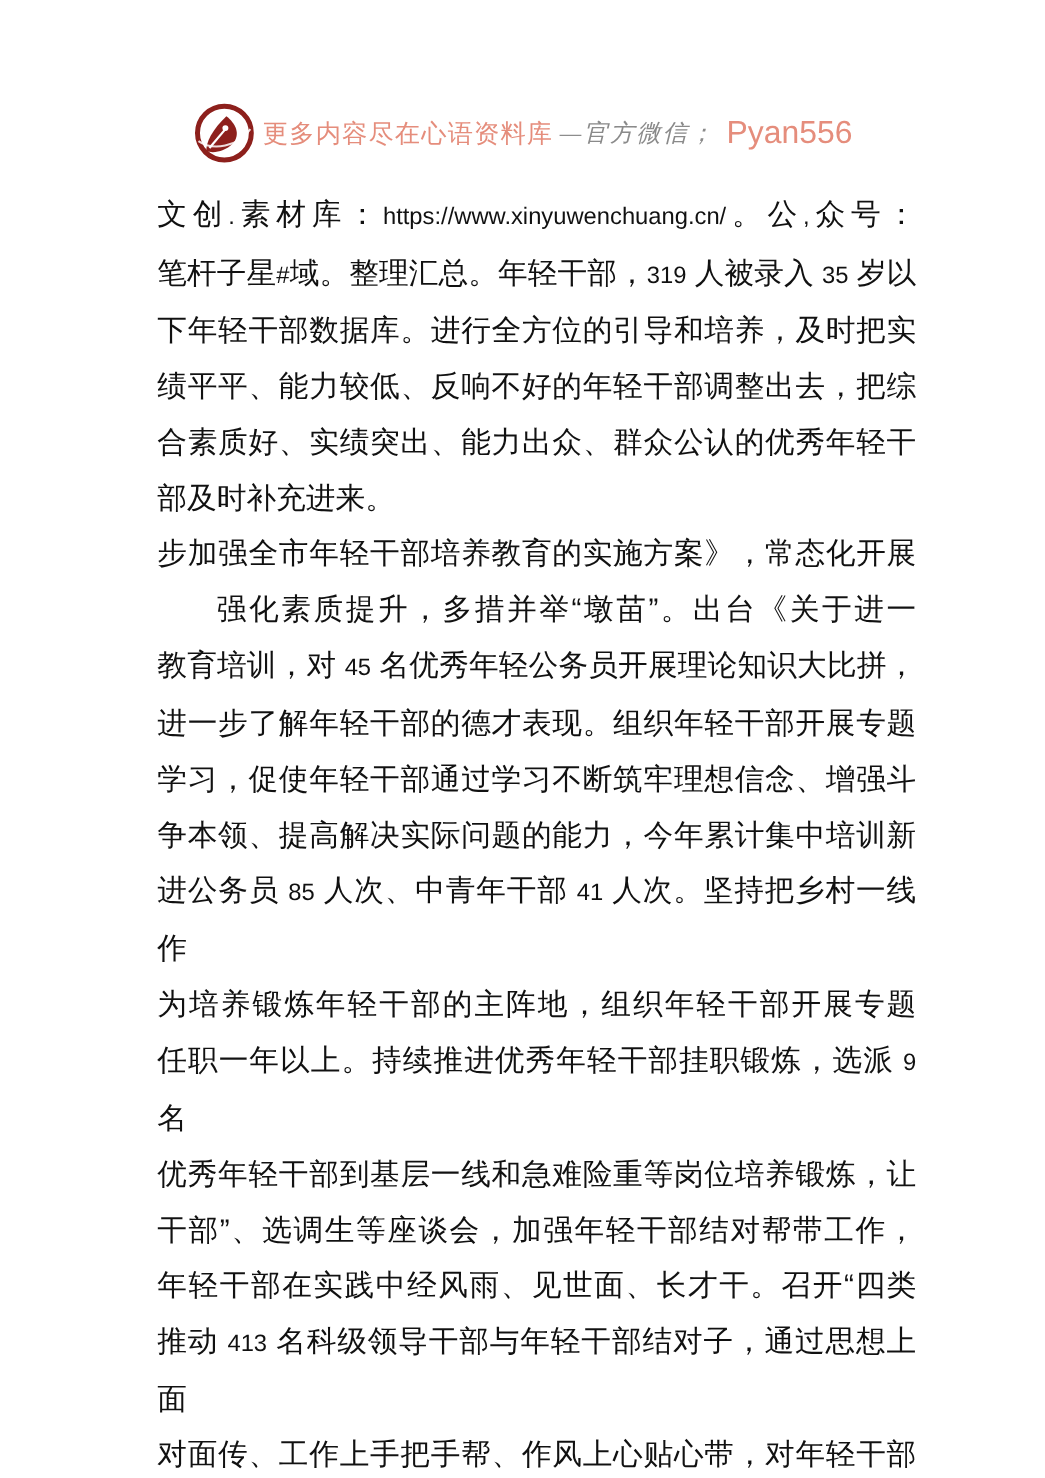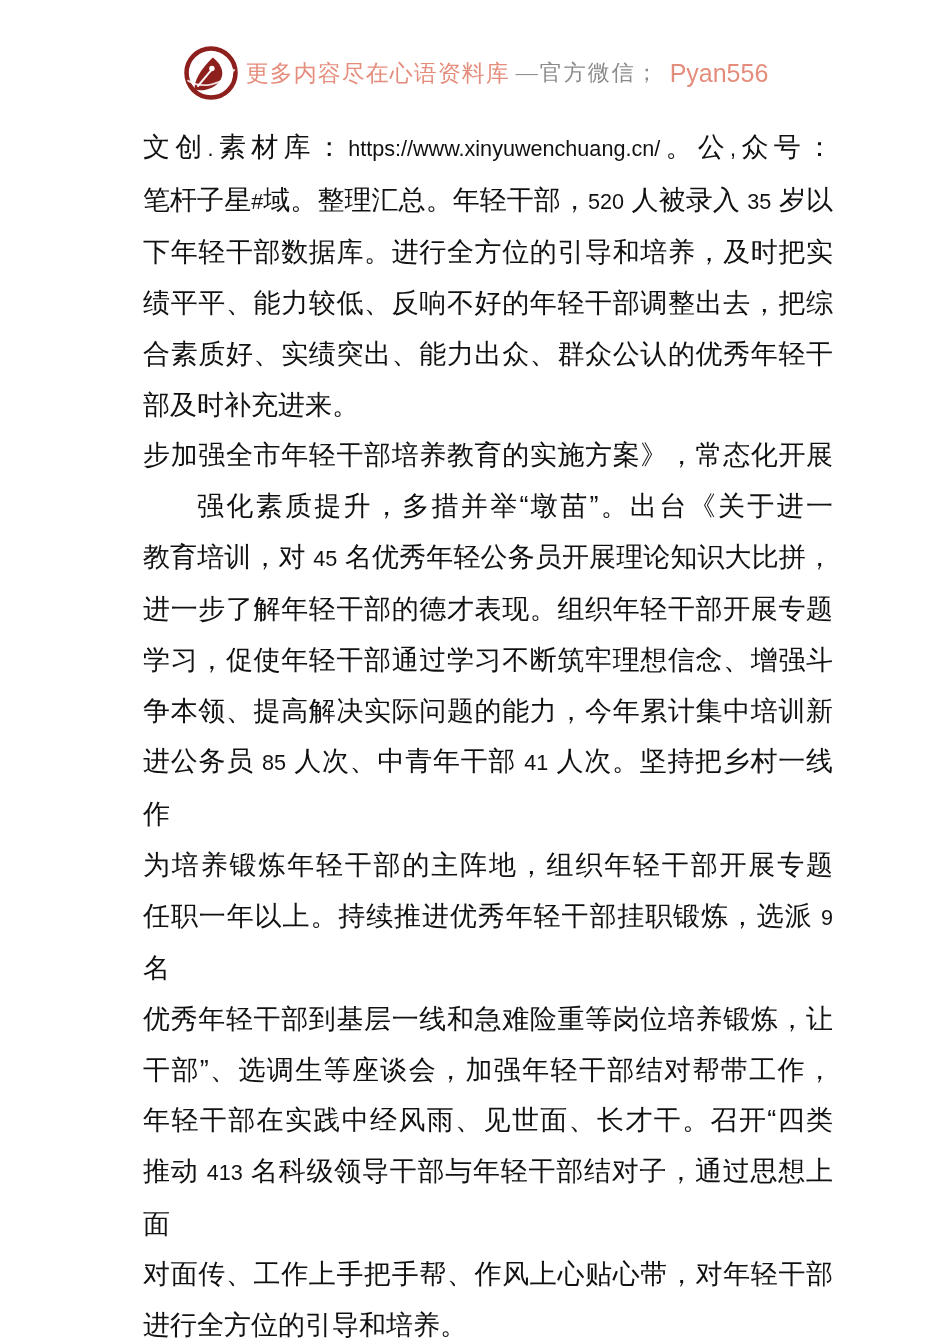--- a/index.html
+++ b/index.html
@@ -11,38 +11,39 @@
     font-family:"Liberation Sans","DejaVu Sans",sans-serif;
     color:#111;
   }
   .brandbar{
     display:flex;
     justify-content:center;
     align-items:center;
     gap:6px;
     width:100%;
   }
-  .brandbar.header{padding-top:44px;}
+  .brandbar.header{padding-top:92px;}
   .brand-logo{width:58px;height:58px;flex:0 0 auto;}
   .brand-zh{
     font-family:"Liberation Serif","DejaVu Serif",serif;
     font-size:23px;
     letter-spacing:1px;
     color:var(--brand,#e58d7c);
     white-space:nowrap;
   }
   .brand-label{
     font-family:"Liberation Serif","DejaVu Serif",serif;
+    font-style:italic;
     font-size:22px;
     letter-spacing:2px;
     color:var(--label-gray,#8a8a8a);
     white-space:nowrap;
   }
   .brand-id{
-    font-size:25px;
+    font-size:29px;
     color:var(--brand,#e58d7c);
     padding-left:4px;
     white-space:nowrap;
   }
   .doc-body{
     margin:20px 117px 0 143px;
     width:690px;
     font-size:27px;
     line-height:50.7px;
     color:#111;
@@ -74,21 +75,21 @@
       <circle cx="33" cy="27" r="3" fill="#ffffff"></circle>
       <path d="M6 40 C20 50 46 46 58 28" stroke="#ffffff" stroke-width="2" fill="none" opacity="0.85"></path>
     </svg>
     <span class="brand-zh">更多内容尽在心语资料库</span>
     <span class="brand-label">—官方微信；</span>
     <span class="brand-id">Pyan556</span>
   </div>
 
   <div class="doc-body">
       <div class="line">文创<span class="latin">.</span>素材库：<span class="latin">https://www.xinyuwenchuang.cn/</span>。公<span class="latin">,</span>众号：</div>
-      <div class="line">笔杆子星<span class="latin">#</span>域。整理汇总。年轻干部，<span class="latin">520</span> 人被录入 <span class="latin">35</span> 岁以</div>
+      <div class="line">笔杆子星<span class="latin">#</span>域。整理汇总。年轻干部，<span class="latin">319</span> 人被录入 <span class="latin">35</span> 岁以</div>
       <div class="line">下年轻干部数据库。进行全方位的引导和培养，及时把实</div>
       <div class="line">绩平平、能力较低、反响不好的年轻干部调整出去，把综</div>
       <div class="line">合素质好、实绩突出、能力出众、群众公认的优秀年轻干</div>
       <div class="line no-just">部及时补充进来。</div>
       <div class="line">步加强全市年轻干部培养教育的实施方案》，常态化开展</div>
       <div class="line indent">强化素质提升，多措并举“墩苗”。出台《关于进一</div>
       <div class="line">教育培训，对 <span class="latin">45</span> 名优秀年轻公务员开展理论知识大比拼，</div>
       <div class="line">进一步了解年轻干部的德才表现。组织年轻干部开展专题</div>
       <div class="line">学习，促使年轻干部通过学习不断筑牢理想信念、增强斗</div>
       <div class="line">争本领、提高解决实际问题的能力，今年累计集中培训新</div>

